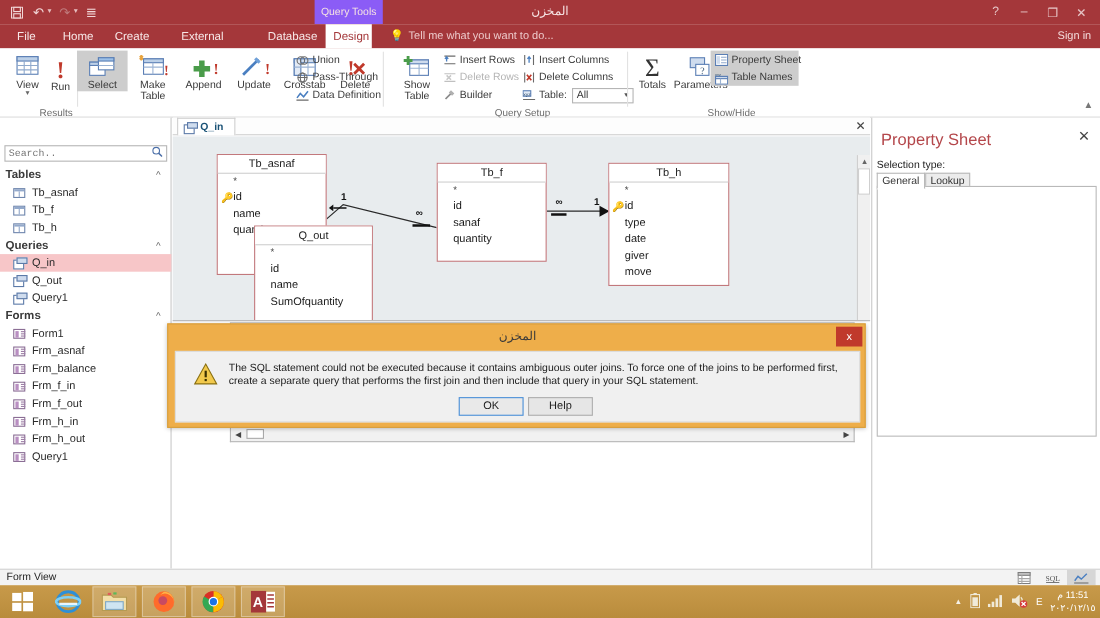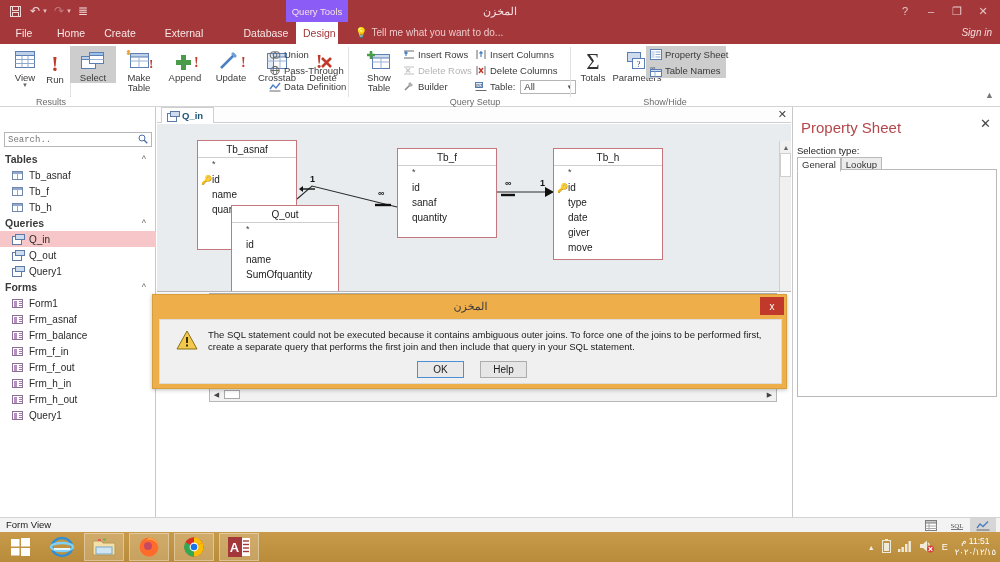--- a/index.html
+++ b/index.html
@@ -48,21 +48,21 @@
     color:#f7e7e7; font-size:10.5px; text-align:center; padding:0 7px;
   }
   .rtab.active { background:#fff; color:#a4373a; }
   #tellme {
     position:absolute; left:355px; top:22px; height:22px; line-height:22px;
     color:#edc9ca; font-size:10px; display:flex; align-items:center; gap:4px;
   }
   .bulb { font-size:10px; color:#f3d9da; }
   #signin {
     position:absolute; right:8px; top:22px; height:22px; line-height:22px;
-    color:#f3dada; font-size:10px;font-style:italic;
+    color:#f3dada; font-size:10px;
   }
 
   
   #ribbon {
     position:absolute; left:0; top:44px; width:1000px; height:63px;
     background:#fff; border-bottom:1px solid #d4d4d4;
   }
   #ribbon-collapse { position:absolute; right:6px; top:46px; color:#777; font-size:9px; }
 
   .rgroup { position:absolute; top:0; height:63px; }
@@ -217,21 +217,21 @@
   #dlg-body {
     position:absolute; left:6px; top:24px; width:623px; height:65px;
     background:#f0f0f0; border:1px solid #dcdcdc;
   }
   #dlg-warn { position:absolute; left:16px; top:10px; width:22px; height:20px; }
   #dlg-msg {
     position:absolute; left:48px; top:9px; width:555px;
     font-size:9.5px; line-height:12px; color:#1a1a1a;
   }
   .dlg-btn {
-    position:absolute; top:41px; width:47px; height:17px;
+    position:absolute; top:41px; width:59px; height:17px;
     font-size:10px; color:#1a1a1a; background:#e6e6e6;
     border:1px solid #adadad; display:flex; align-items:center; justify-content:center;
   }
   .dlg-btn.primary { border:1px solid #4a90d9; background:#e9e9e9; }
 
   
   #statusbar {
     position:absolute; left:0; top:517px; width:1000px; height:15px;
     background:#f3f3f3; border-top:1px solid #d3d3d3;
   }

